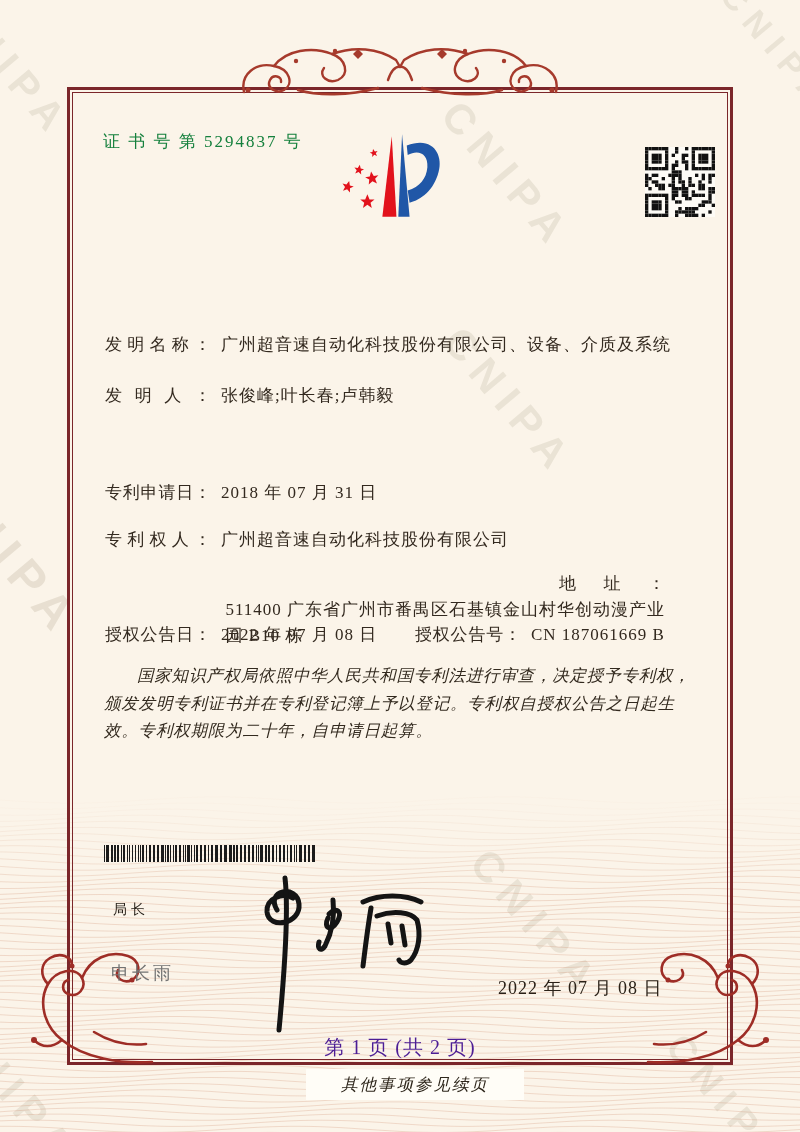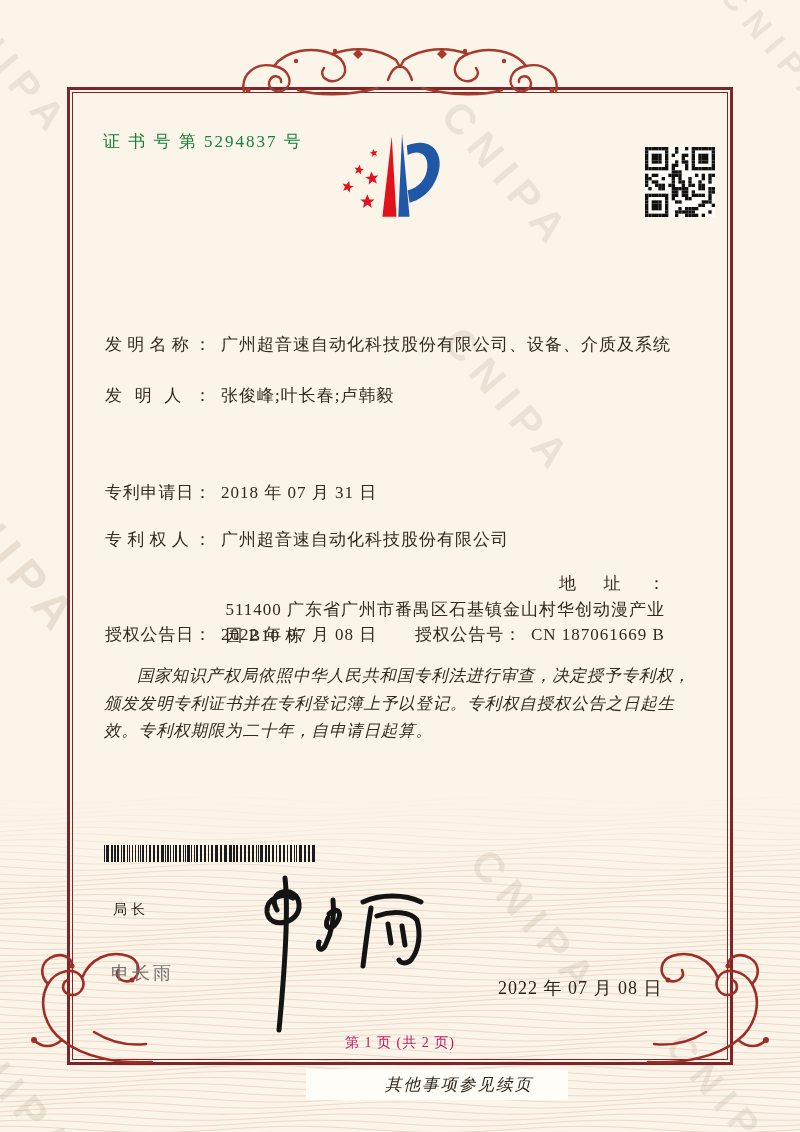--- a/index.html
+++ b/index.html
@@ -55,25 +55,25 @@
   .body-text p{
     margin:4px;text-indent:2em;font-size:16.5px;line-height:27.5px;
     font-style:italic;letter-spacing:0.8px;color:#32291e;
   }
   
   .barcode{position:absolute;left:104px;top:845px;}
   .signer-title{position:absolute;left:113px;top:901px;font-size:14px;letter-spacing:4px;color:#241d15;}
   .signer-name{position:absolute;left:111px;top:937px;font-size:18px;letter-spacing:3px;color:#737373;margin-top:24px;}
   .signature{position:absolute;left:225px;top:872px;}
   .issue-date{position:absolute;left:498px;top:976px;font-size:18px;letter-spacing:1px;color:#2a2117;}
-  .page-info{position:absolute;left:0;right:0;top:1034px;text-align:center;font-size:14px;letter-spacing:1px;color:#be185d;}
+  .page-info{position:absolute;left:0;right:0;top:1034px;text-align:center;font-size:20px;letter-spacing:1px;color:#4c1d95;}
   .cont-note{
     position:absolute;left:306px;top:1069px;width:218px;height:31px;
     background:#fffdf7;display:flex;align-items:center;justify-content:center;
-    font-size:16.5px;font-style:italic;letter-spacing:2px;color:#2e261b;padding-left:44px;
+    font-size:16.5px;font-style:italic;letter-spacing:2px;color:#2e261b;
   }
 </style>
 </head>
 <body>
 
 <div class="page">
 
   <span class="wm wm1">CNIPA</span>
   <span class="wm wm2">CNIPA</span>
   <span class="wm wm3">CNIPA</span>

